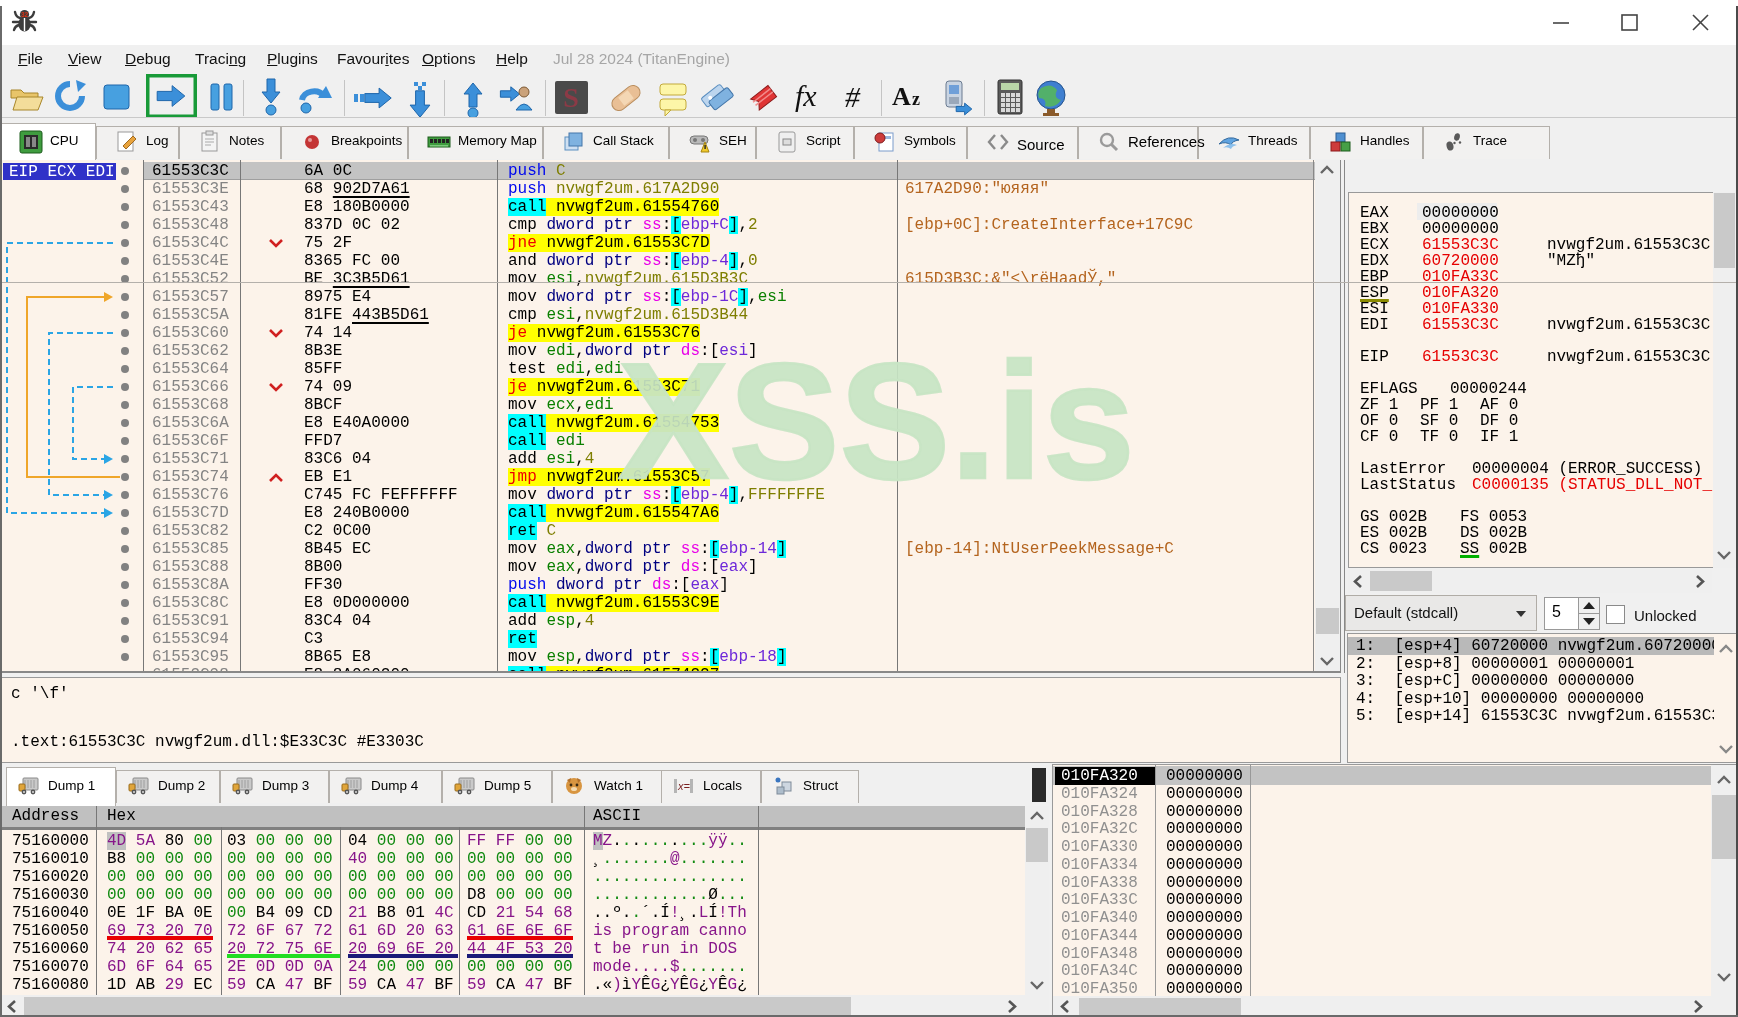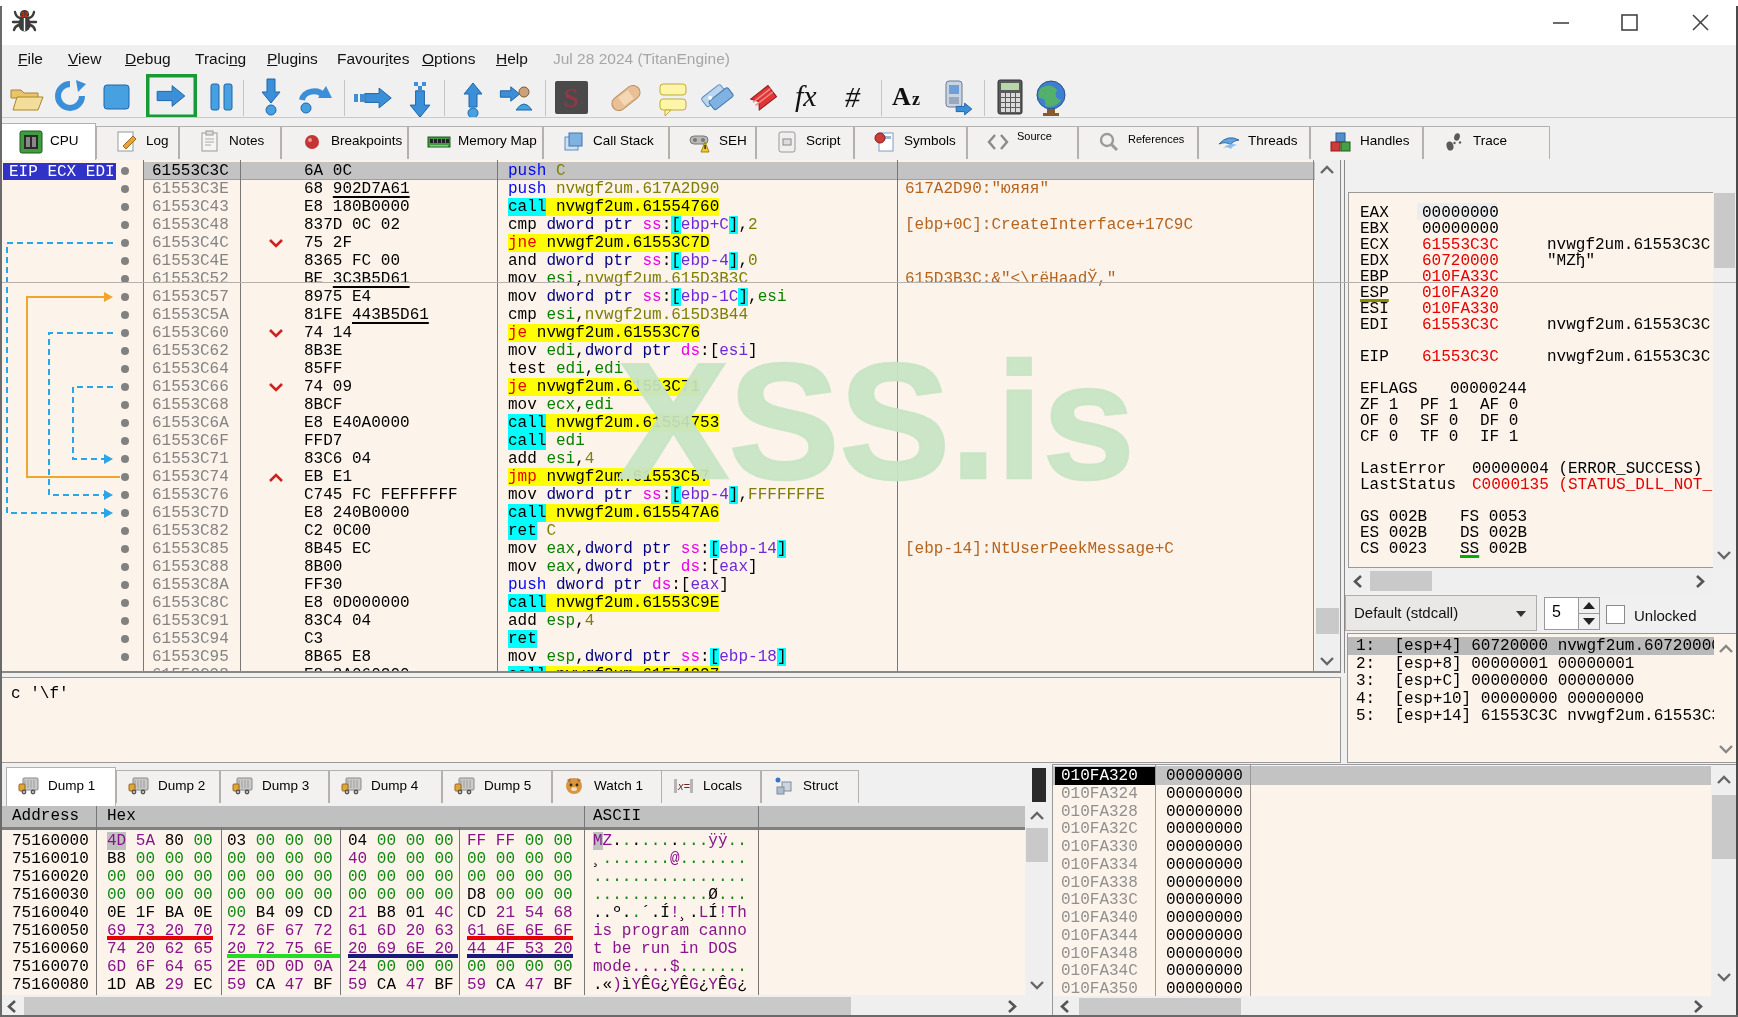--- a/index.html
+++ b/index.html
@@ -291,26 +291,26 @@
 <svg class="abs" style="left:873px;top:130px;z-index:4" width="24" height="24" viewBox="0 0 24 24">
       <rect x="6" y="3" width="14" height="18" fill="#fff" stroke="#7a9ccb"></rect>
       <rect x="8" y="6" width="10" height="3" fill="#9ab6dd"></rect>
       <circle cx="7" cy="8" r="5" fill="#cd3b3b" stroke="#7e1c1c"></circle>
     </svg>
 <div class="abs" style="left:904px;top:133px;font-size:13.5px;z-index:4">Symbols</div>
 <svg class="abs" style="left:986px;top:130px;z-index:4" width="24" height="24" viewBox="0 0 24 24">
       <path d="M 9 5 L 3 12 L 9 19" fill="none" stroke="#8a8a8a" stroke-width="2.4"></path>
       <path d="M 15 5 L 21 12 L 15 19" fill="none" stroke="#8a8a8a" stroke-width="2.4"></path>
     </svg>
-<div class="abs" style="left:1017px;top:130px;font-size:11px;z-index:4">Source</div>
+<div class="abs" style="left:1017px;top:136px;font-size:15px;z-index:4">Source</div>
 <svg class="abs" style="left:1097px;top:130px;z-index:4" width="24" height="24" viewBox="0 0 24 24">
       <circle cx="10" cy="10" r="6" fill="none" stroke="#9a9a9a" stroke-width="2.4"></circle>
       <line x1="14.5" y1="14.5" x2="20" y2="20" stroke="#9a9a9a" stroke-width="3"></line>
     </svg>
-<div class="abs" style="left:1128px;top:133px;font-size:11px;z-index:4">References</div>
+<div class="abs" style="left:1128px;top:133px;font-size:15px;z-index:4">References</div>
 <svg class="abs" style="left:1217px;top:130px;z-index:4" width="24" height="24" viewBox="0 0 24 24">
       <path d="M 2 14 q 9 -10 20 -4 q -7 1 -8 5 q -5 -4 -12 -1 z" fill="#5fa3e0" stroke="#34699c"></path>
       <path d="M 6 18 q 7 -6 14 -3 q -5 1 -6 4 q -4 -3 -8 -1 z" fill="#8cc0ec"></path>
     </svg>
 <div class="abs" style="left:1248px;top:133px;font-size:13.5px;z-index:4">Threads</div>
 <svg class="abs" style="left:1329px;top:130px;z-index:4" width="24" height="24" viewBox="0 0 24 24">
       <rect x="7" y="3" width="9" height="9" fill="#4f8fd0" stroke="#2c5f94"></rect>
       <rect x="2" y="12" width="9" height="9" fill="#cd3b3b" stroke="#8d1b1b"></rect>
       <rect x="12" y="12" width="9" height="9" fill="#46a046" stroke="#1d5c1d"></rect>
     </svg>
@@ -578,20 +578,21 @@
 <svg class="abs" style="left:369px;top:8px" width="19" height="14">
           <polyline points="3,10 9,4 15,10" fill="none" stroke="#888" stroke-width="2.4"></polyline>
         </svg>
 <svg class="abs" style="left:369px;top:108px" width="19" height="14">
           <polyline points="3,4 9,10 15,4" fill="none" stroke="#888" stroke-width="2.4"></polyline>
         </svg>
 </div>
 </div>
 <div id="infobox">
 <div class="mono abs" style="left:10px;top:7px">c '\f'</div>
+<div class="mono abs" style="left:10px;top:55px">.text:61553C3C nvwgf2um.dll:$E33C3C #E3303C</div>
 </div>
 <div id="dumptabs">
 <div class="dtab active" style="left:6px;width:110px"></div>
 <div class="dtab" style="left:116px;width:104px"></div>
 <div class="dtab" style="left:220px;width:109px"></div>
 <div class="dtab" style="left:329px;width:113px"></div>
 <div class="dtab" style="left:442px;width:110px"></div>
 <div class="dtab" style="left:552px;width:116px"></div>
 <div class="dtab" style="left:661px;width:100px"></div>
 <div class="dtab" style="left:761px;width:98px"></div>

